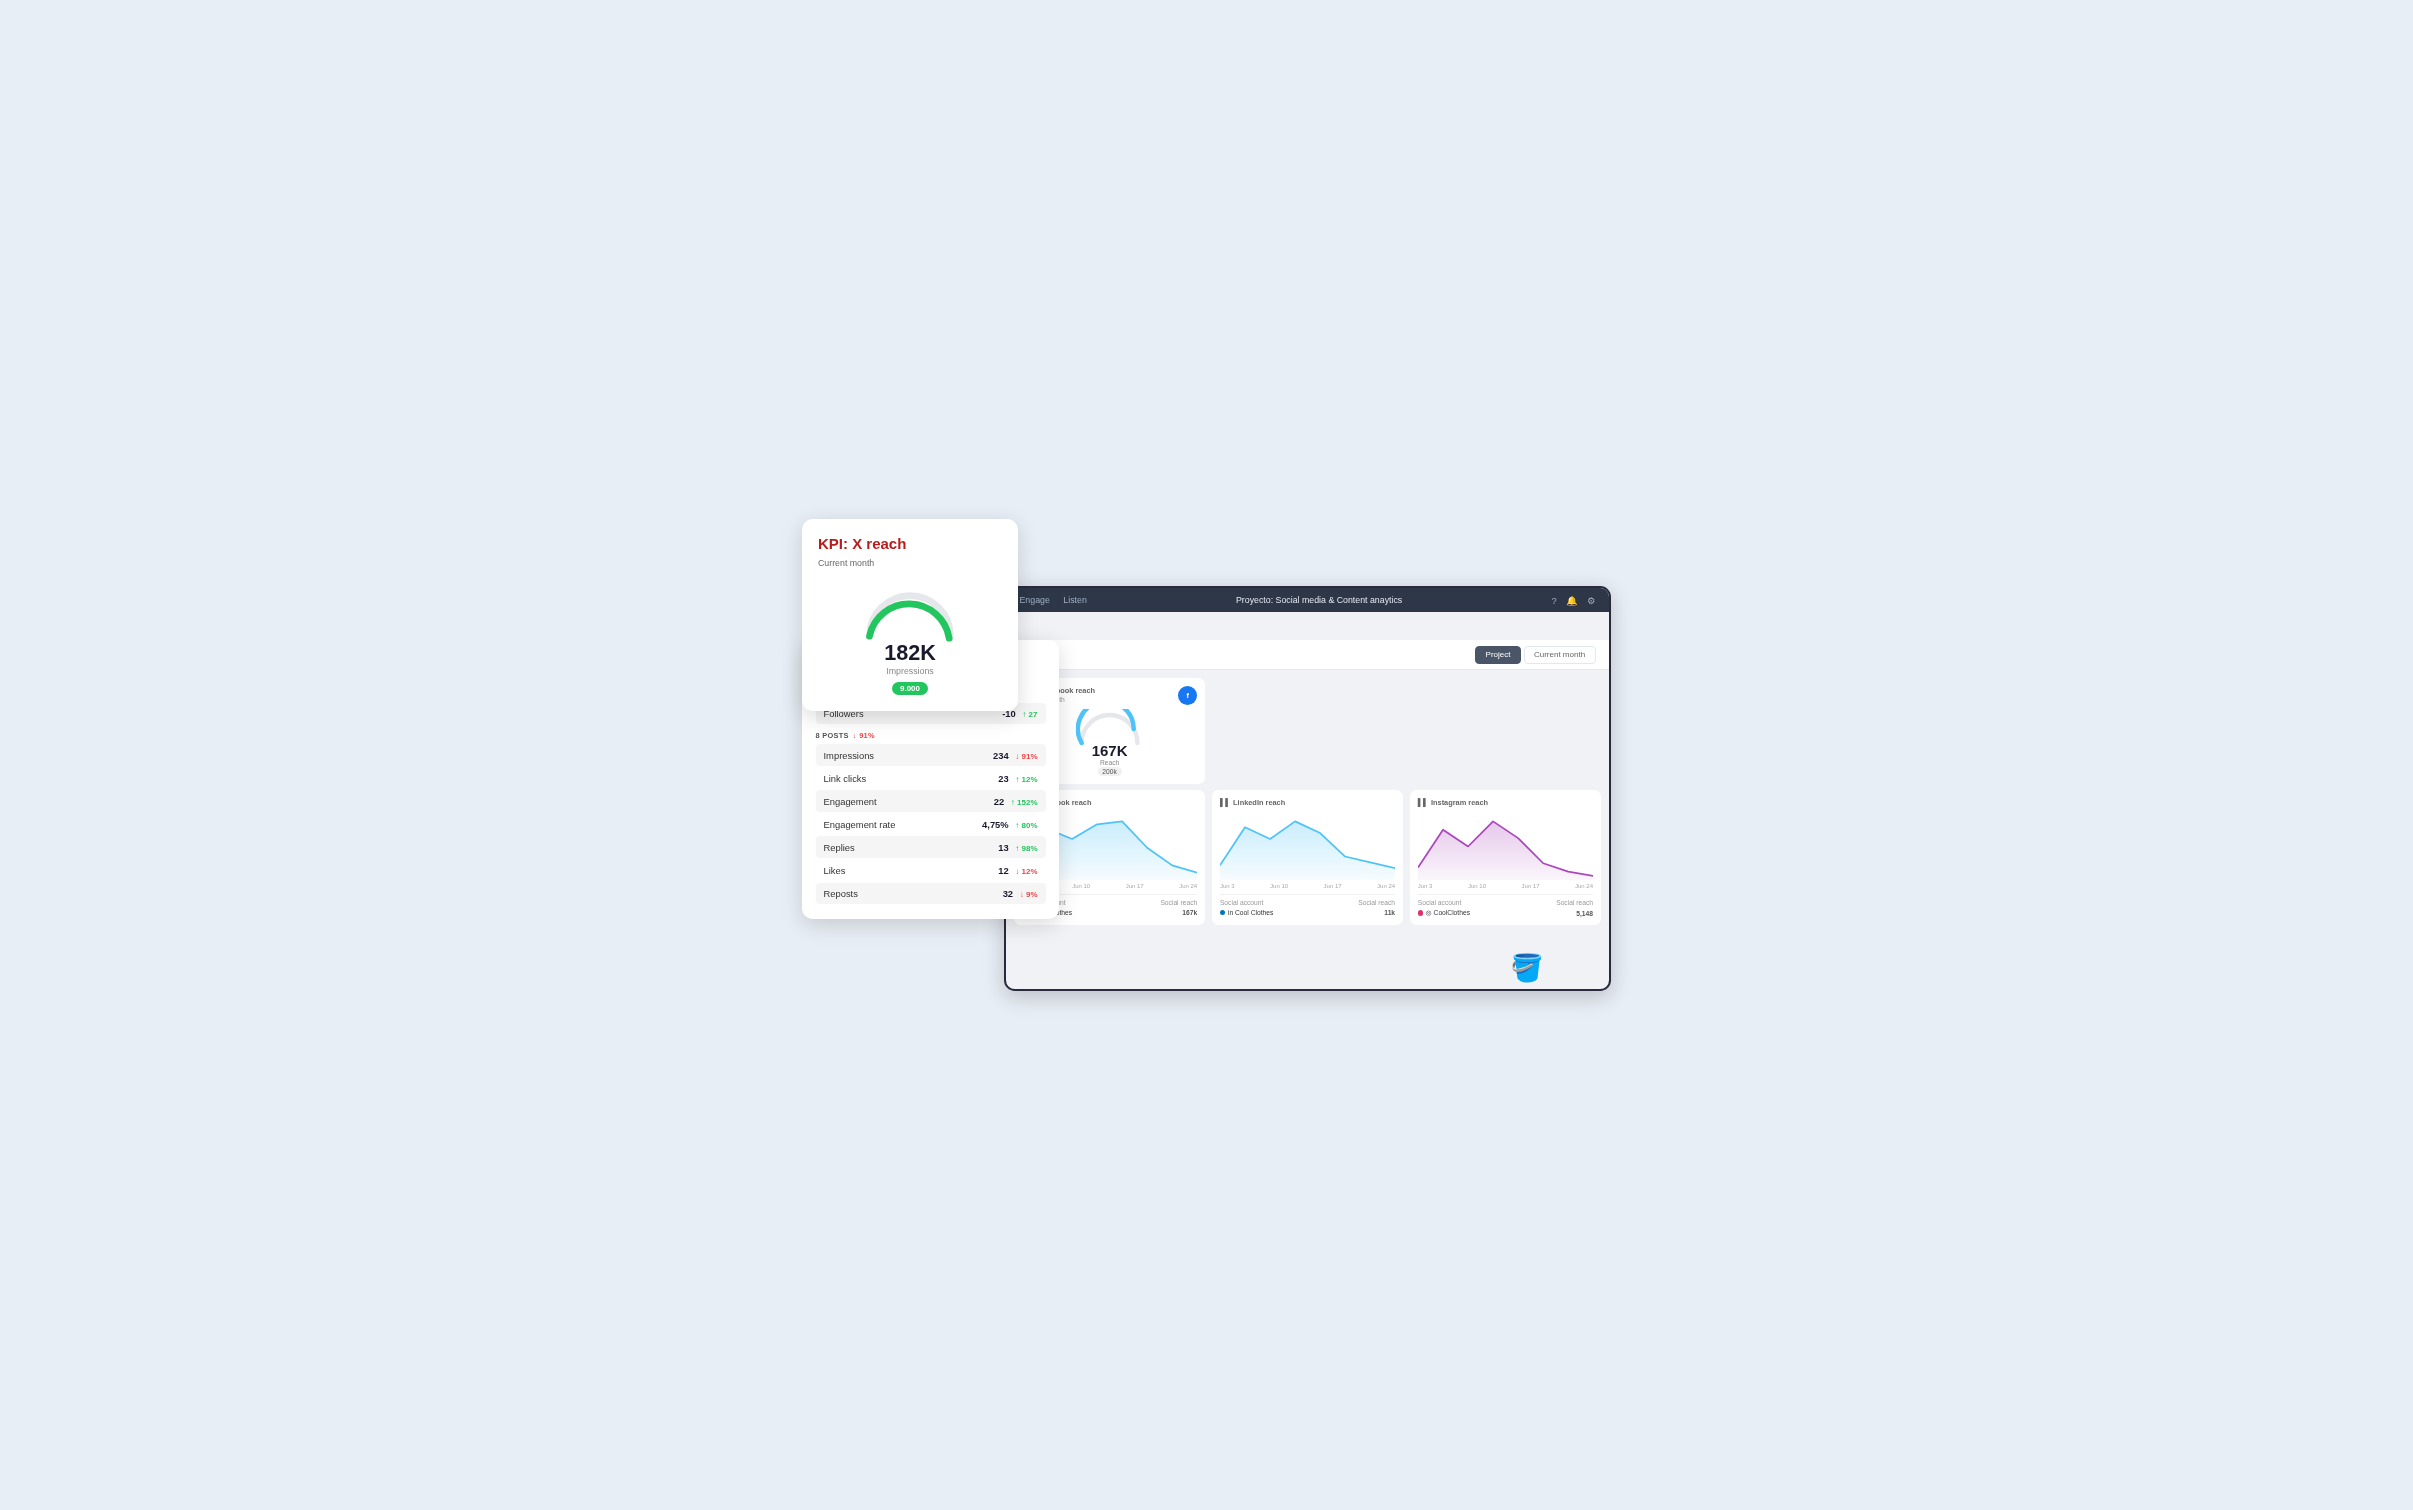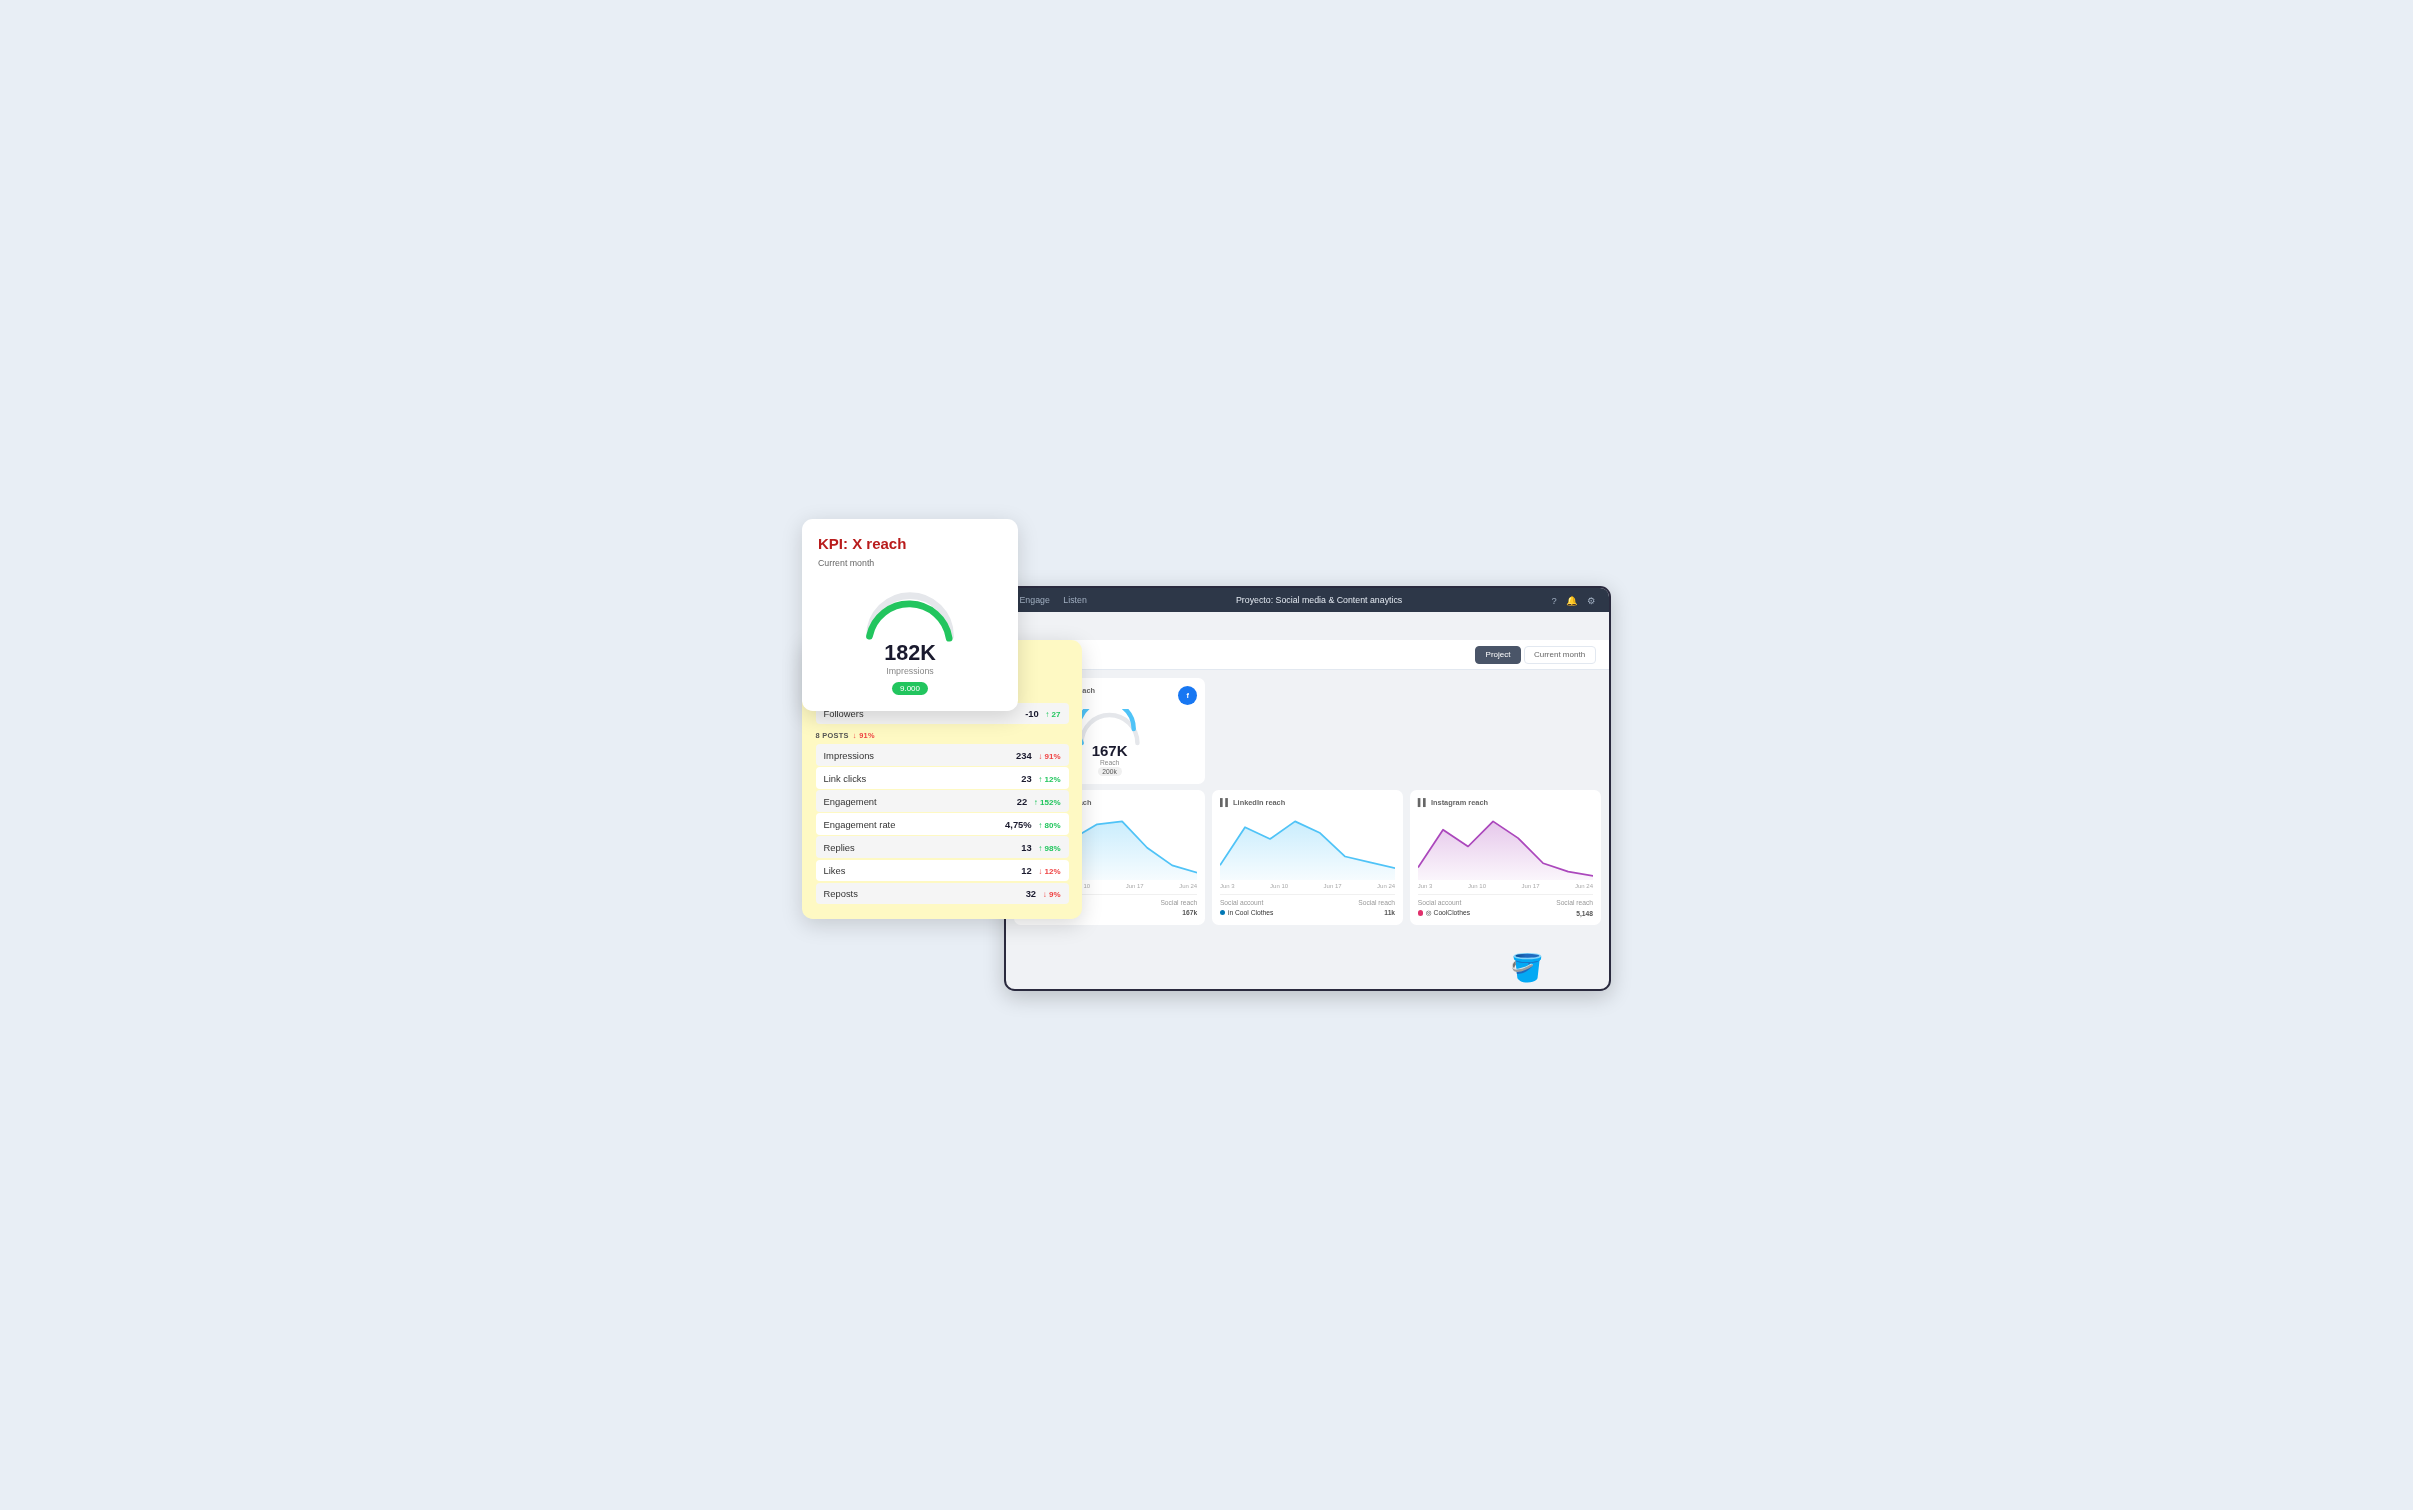--- a/index.html
+++ b/index.html
@@ -70,40 +70,40 @@
       color: #888;
       margin-bottom: 5.4px;
     }
 
     .gauge-badge {
       background: #22c55e;
       color: white;
       border-radius: 8px;
       padding: 2px 8px;
       font-size: 8px;
-      font-weight: 400;
+      font-weight: 700;
     }
 
     
     .fish-decoration {
       position: absolute;
       top: 88px;
       left: 20px;
       font-size: 24px;
       transform: rotate(-15deg);
       z-index: 5;
     }
 
     
     .social-panel {
       position: absolute;
       top: 121px;
       left: 0;
-      width: 280px;
-      background: #fef9c3;
+      width: 257px;
+      background: #ffffff;
       border-radius: 10.8px;
       padding: 13.5px;
       box-shadow: 0 5.4px 21.6px rgba(0,0,0,0.15);
       z-index: 9;
     }
 
     .social-header {
       display: flex;
       align-items: center;
       gap: 8px;

